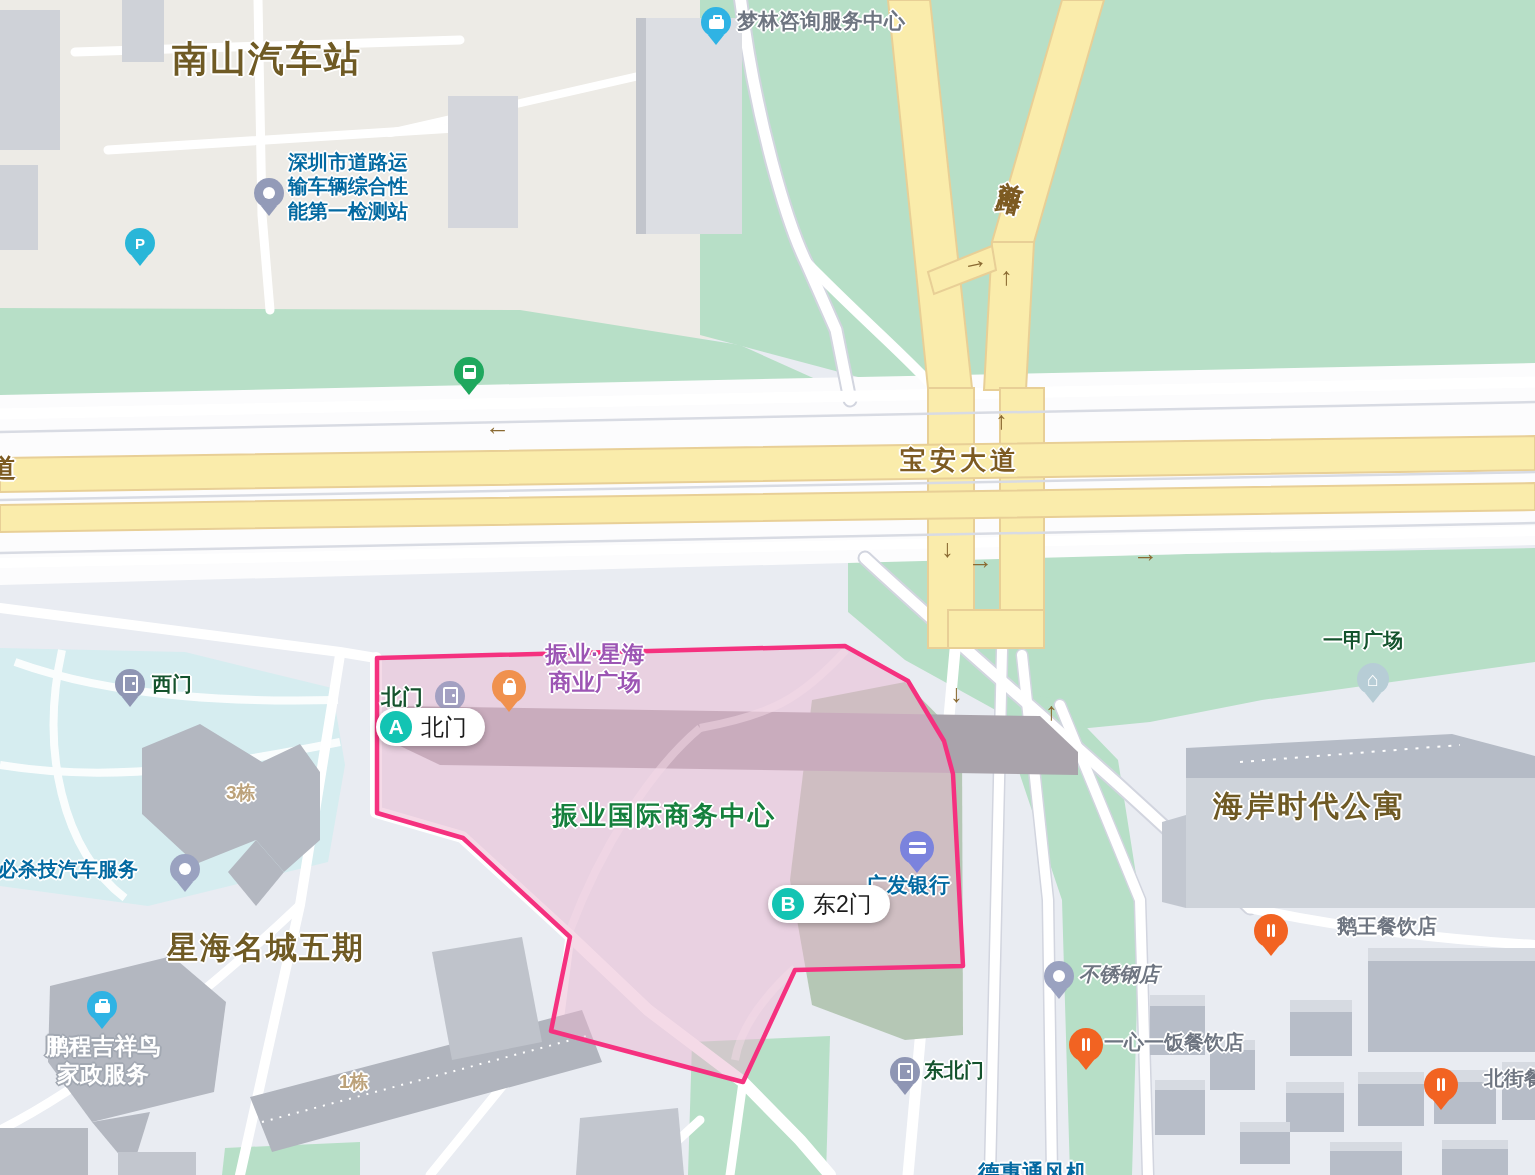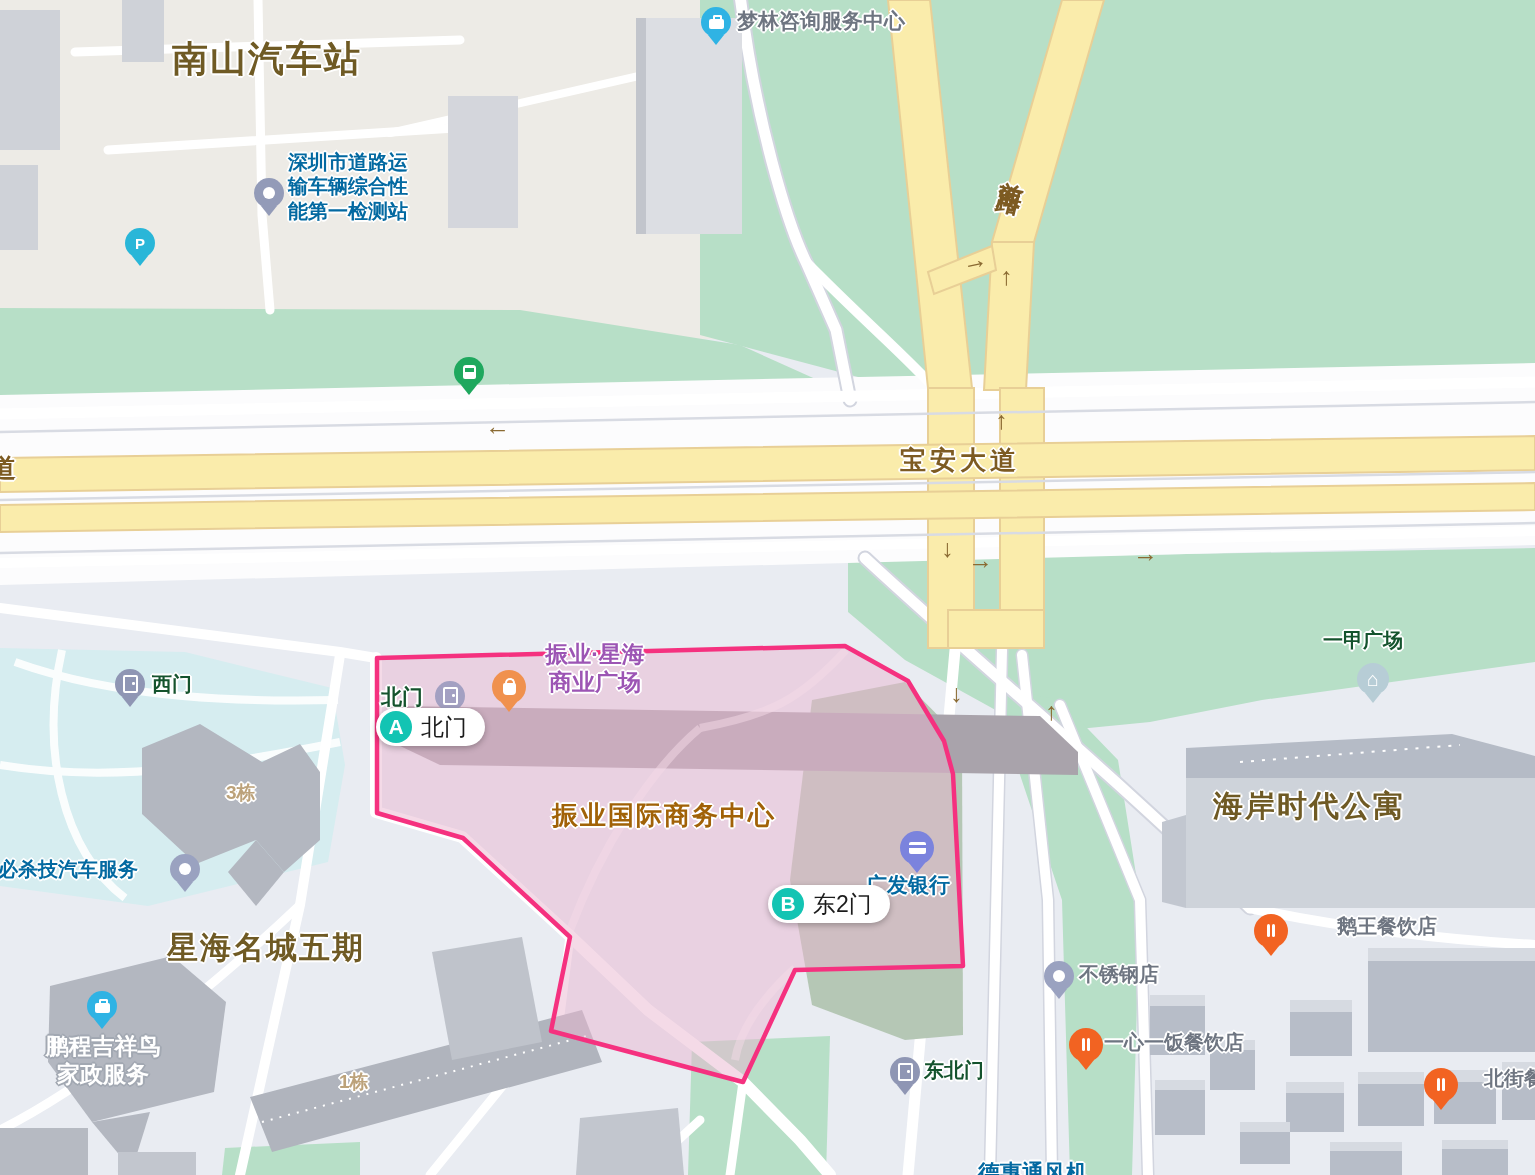--- a/index.html
+++ b/index.html
@@ -4,21 +4,21 @@
 <style>
   html,body{margin:0;padding:0;background:#e9ecf2;}
   #map{position:relative;width:1535px;height:1175px;overflow:hidden;
        font-family:"Liberation Sans","DejaVu Sans",sans-serif;cursor:grab;background:#e9ecf2;}
   #map svg{position:absolute;left:0;top:0;}
   .lbl{position:absolute;font-weight:bold;white-space:nowrap;line-height:1.22;
        text-shadow:-2px 0 0 #fff,2px 0 0 #fff,0 -2px 0 #fff,0 2px 0 #fff,
                    -1px -1px 0 #fff,1px 1px 0 #fff,-1px 1px 0 #fff,1px -1px 0 #fff;}
   .ml{white-space:pre-line;text-align:center;}
   .brown{color:#6f5a24;}
-  .warmbrown{color:#a16207;}
+  .warmbrown{color:#15803d;}
   .roadbrown{color:#7d5b22;}
   .gray{color:#6e7581;}
   .lightgray{color:#0369a1;}
   .gate{color:#14532d;}
   .purple{color:#9c55b4;}
   .tan{color:#bca27a;}
   .whitehalo{color:#fff;text-shadow:-2px 0 0 #a2a8b2,2px 0 0 #a2a8b2,0 -2px 0 #a2a8b2,0 2px 0 #a2a8b2,
      -1px -1px 0 #a2a8b2,1px 1px 0 #a2a8b2,-1px 1px 0 #a2a8b2,1px -1px 0 #a2a8b2;}
   .vert{writing-mode:vertical-rl;transform:rotate(14deg);letter-spacing:4px;}
   .arrow{position:absolute;color:#8a6a32;font-weight:bold;font-size:25px;text-shadow:none;line-height:1;}
@@ -207,21 +207,21 @@
 <div class="lbl warmbrown" style="left:552px;top:800px;font-size:26px;letter-spacing:2px;">振业国际商务中心</div>
 <div class="lbl lightgray" style="left:866px;top:872px;font-size:21px;">广发银行</div>
 <div class="lbl gate" style="left:152px;top:672px;font-size:20px;">西门</div>
 <div class="lbl tan" style="left:226px;top:781px;font-size:19px;">3栋</div>
 <div class="lbl lightgray" style="left:-2px;top:857px;font-size:20px;">必杀技汽车服务</div>
 <div class="lbl brown" style="left:167px;top:929px;font-size:31px;letter-spacing:2px;">星海名城五期</div>
 <div class="lbl whitehalo ml" style="left:38px;top:1032px;font-size:23px;width:130px;">鹏程吉祥鸟
 家政服务</div>
 <div class="lbl tan" style="left:339px;top:1070px;font-size:19px;">1栋</div>
 <div class="lbl gate" style="left:924px;top:1058px;font-size:20px;">东北门</div>
-<div class="lbl gray" style="left:1079px;top:962px;font-size:20px;">不锈钢店</div>
+<div class="lbl gray" style="left:1079px;top:962px;font-size:20px;font-style:italic;">不锈钢店</div>
 <div class="lbl gray" style="left:1104px;top:1030px;font-size:20px;">一心一饭餐饮店</div>
 <div class="lbl gray" style="left:1289px;top:914px;font-size:20px;padding-left:48px;">鹅王餐饮店</div>
 <div class="lbl gray" style="left:1460px;top:1066px;font-size:20px;margin-left:24px;">北街餐</div>
 <div class="lbl gate" style="left:1323px;top:628px;font-size:20px;">一甲广场</div>
 <div class="lbl brown" style="left:1213px;top:788px;font-size:30px;letter-spacing:2px;">海岸时代公寓</div>
 <div class="lbl lightgray" style="left:978px;top:1160px;font-size:22px;">德惠通风机</div>
 
 <div class="arrow" style="left:485px;top:414px;">←</div>
 <div class="arrow" style="left:962px;top:248px;transform:rotate(-12deg);">→</div>
 <div class="arrow" style="left:1000px;top:264px;">↑</div>

